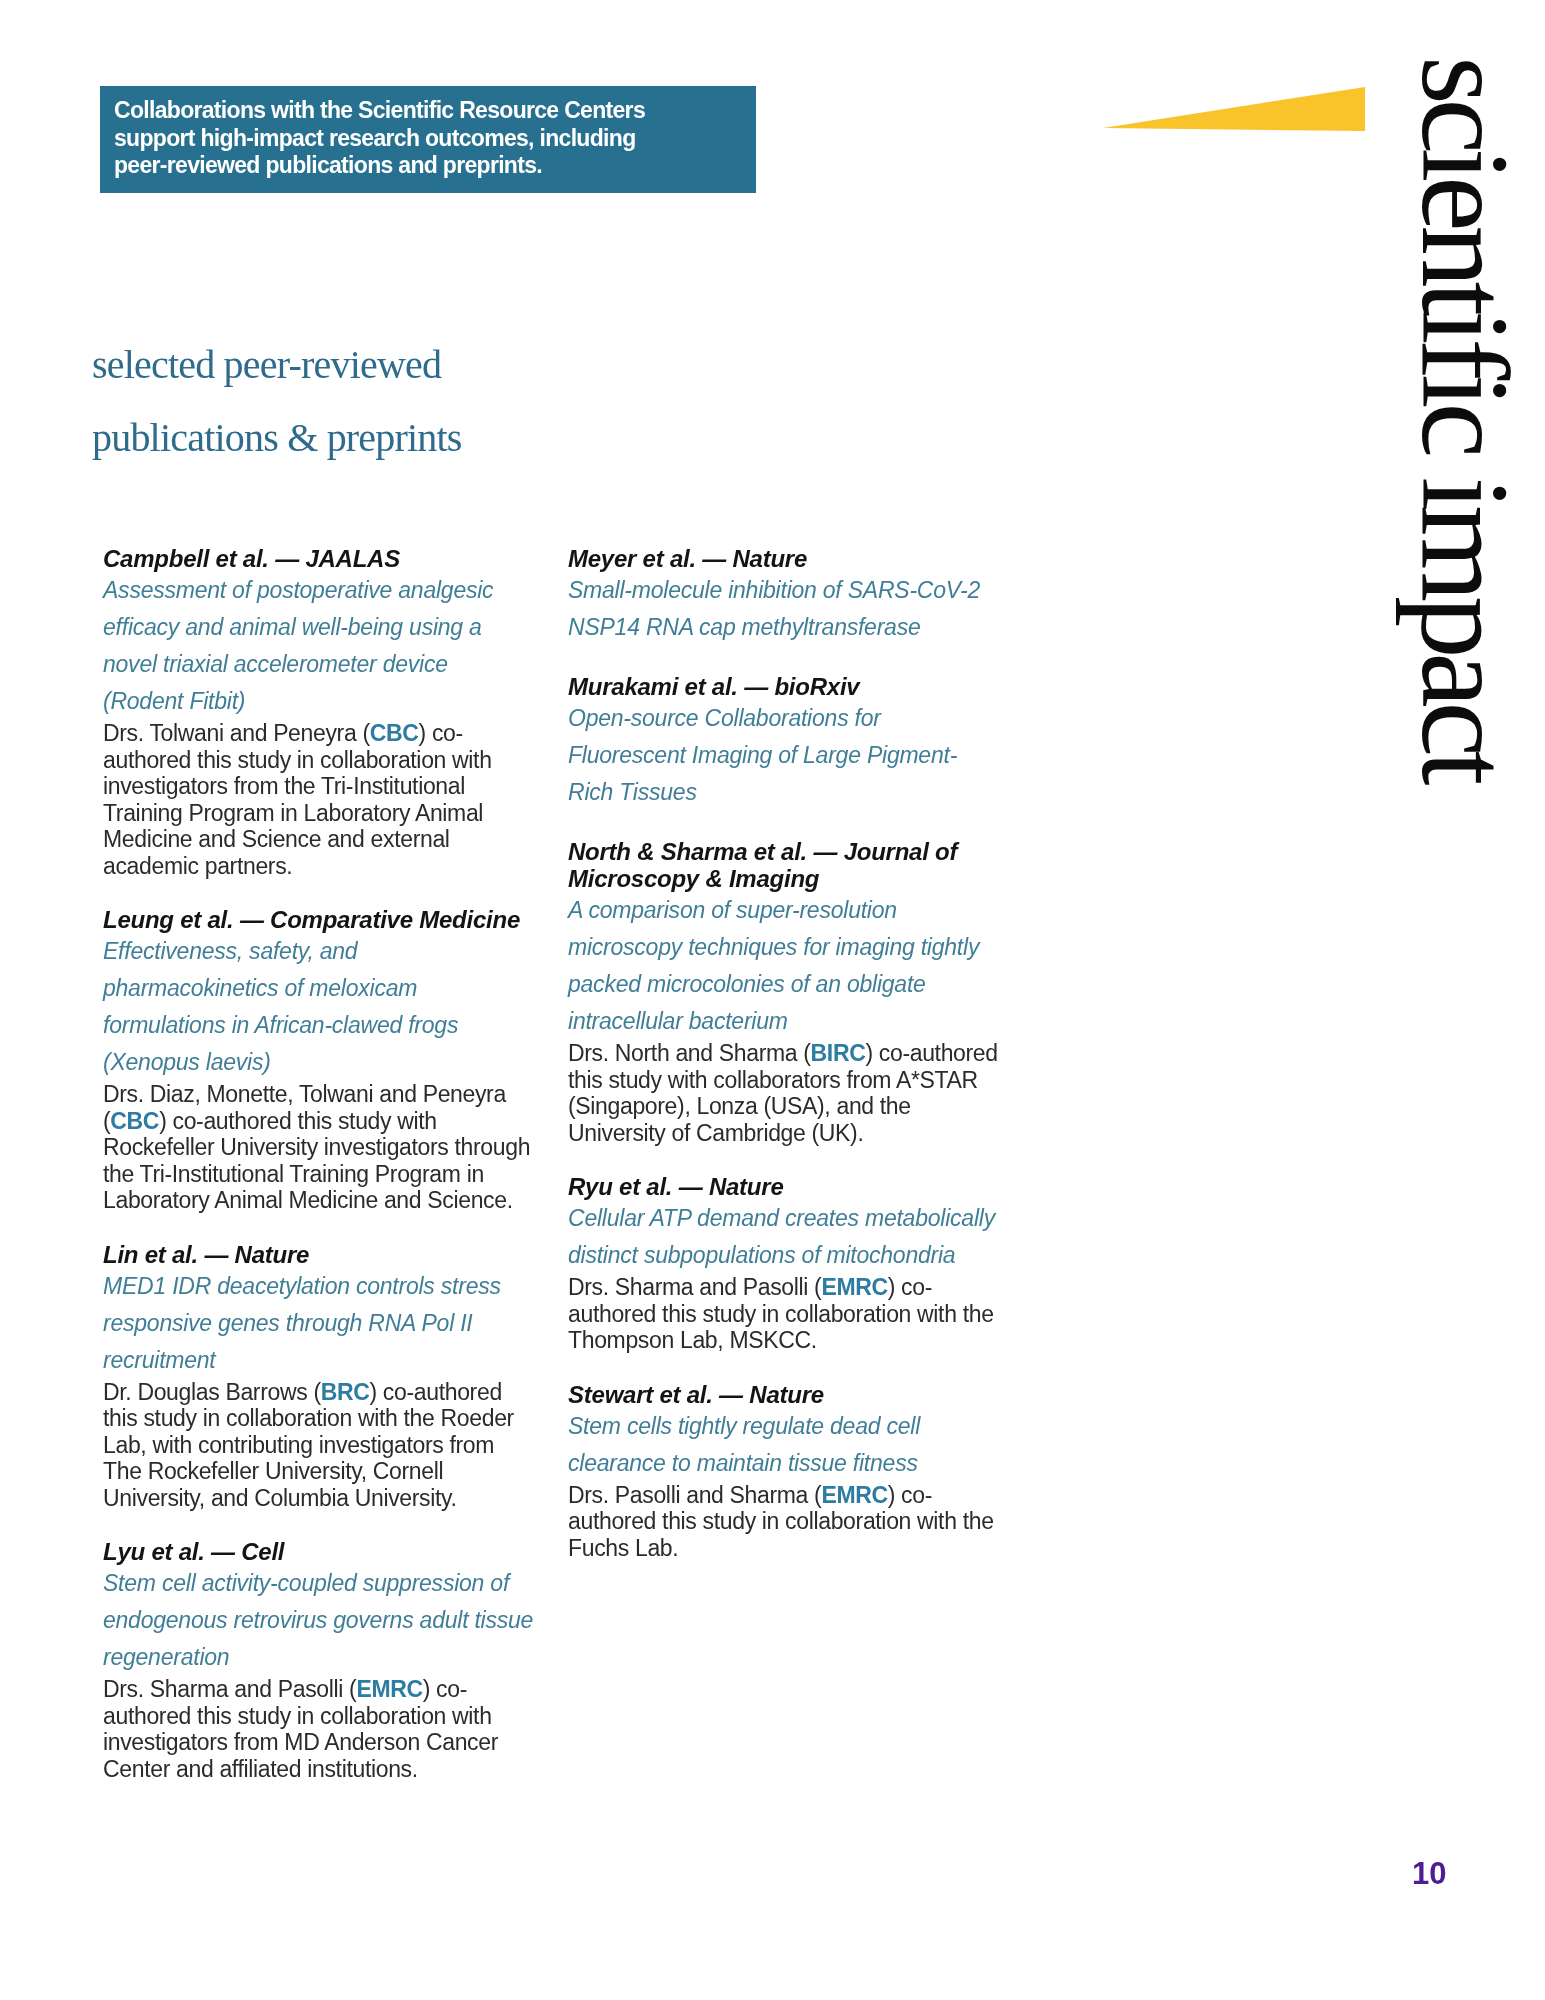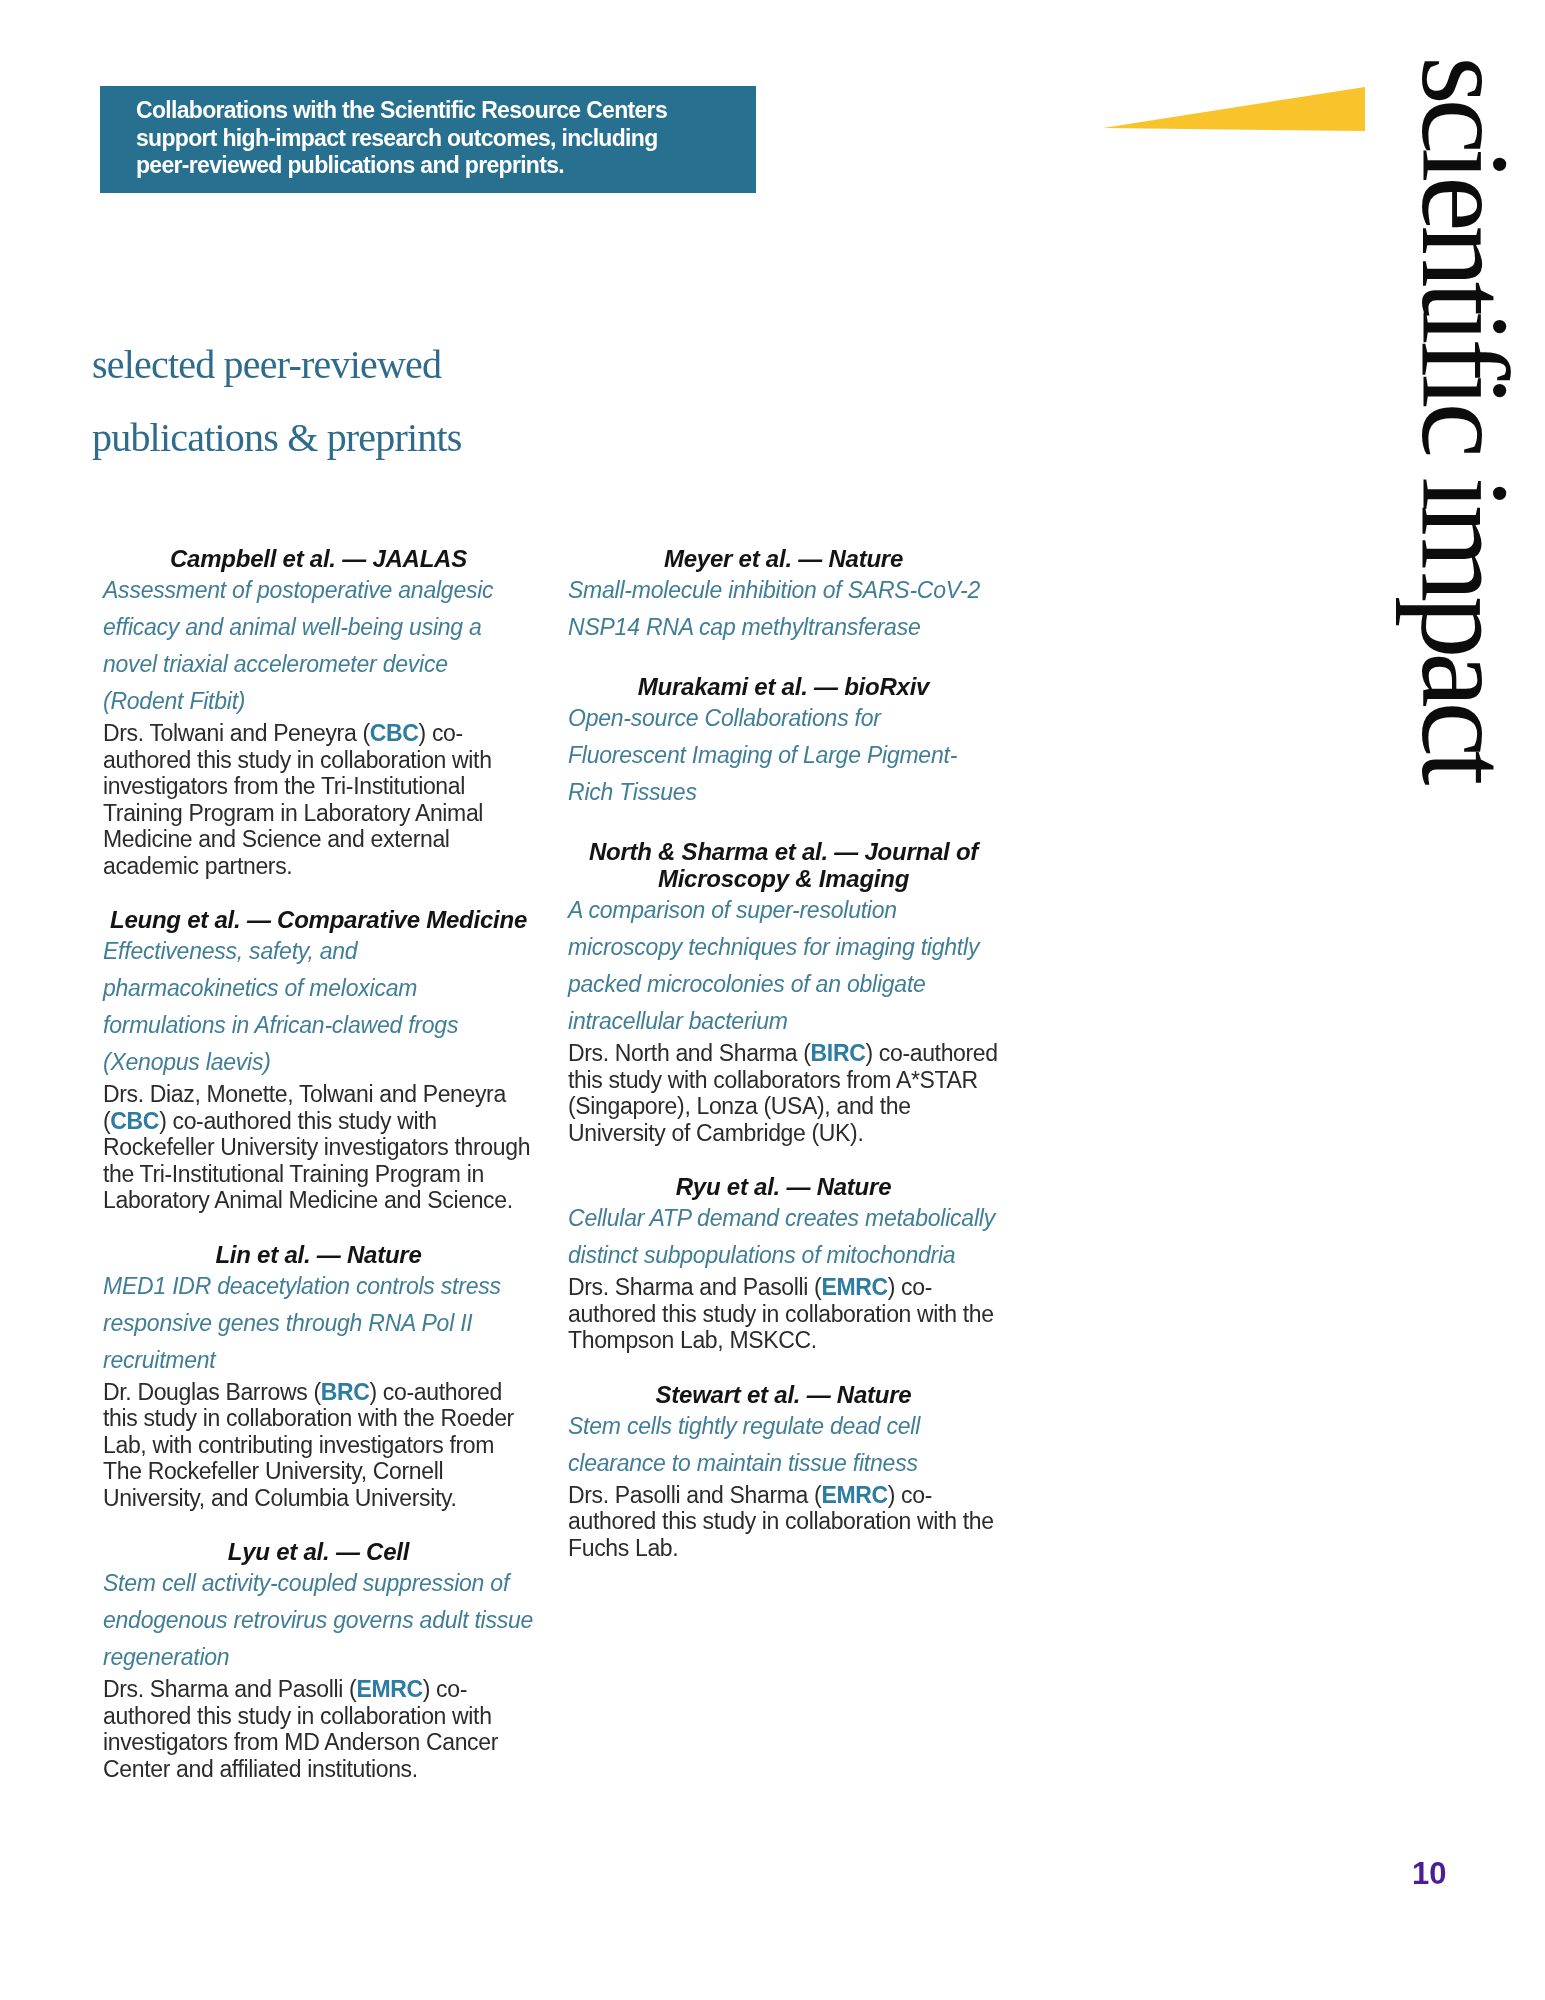--- a/index.html
+++ b/index.html
@@ -2,21 +2,21 @@
 <html><head>
 <meta charset="utf-8">
 <style>
   html,body { margin:0; padding:0; background:#ffffff; }
   .page {
     position:relative; width:1545px; height:2000px; background:#ffffff;
     overflow:hidden; font-family:"Liberation Sans", sans-serif;
   }
   .banner {
     position:absolute; left:100px; top:86px; width:656px; box-sizing:border-box;
-    background:#27708f; padding:11px 22px 13px 36px;
+    background:#27708f; padding:11px 22px 13px 14px;
   }
   .banner p {
     margin:0; color:#ffffff; font-weight:700; font-size:23px; line-height:27.5px;
     letter-spacing:-0.03em; white-space:pre-line;
   }
   .wedge { position:absolute; left:1103px; top:87px; }
   .vertical-title {
     position:absolute; top:56px; right:18px;
     writing-mode:vertical-rl; text-orientation:mixed;
     font-family:"Liberation Serif", serif; font-size:125px; line-height:1;
@@ -29,21 +29,21 @@
     color:#2e6b8c; white-space:pre-line;
   }
   .columns {
     position:absolute; left:103px; top:545px; width:897px;
     display:flex; gap:34px;
   }
   .col { width:431px; }
   .entry { margin:0 0 27px 0; }
   .entry-head {
     font-weight:700; font-style:italic; font-size:24px; line-height:27px;
-    color:#141414; letter-spacing:-0.01em;text-align:center;
+    color:#141414; letter-spacing:-0.01em;
   }
   .entry-title {
     font-style:italic; color:#3f7e96; font-size:23px; line-height:37px;
     letter-spacing:-0.01em;
   }
   .entry-body {
     margin:0; font-size:23px; line-height:26.5px; color:#2b2b2b;
     letter-spacing:-0.015em;
   }
   .entry-body .accent { color:#2d7ca1; font-weight:700; }

